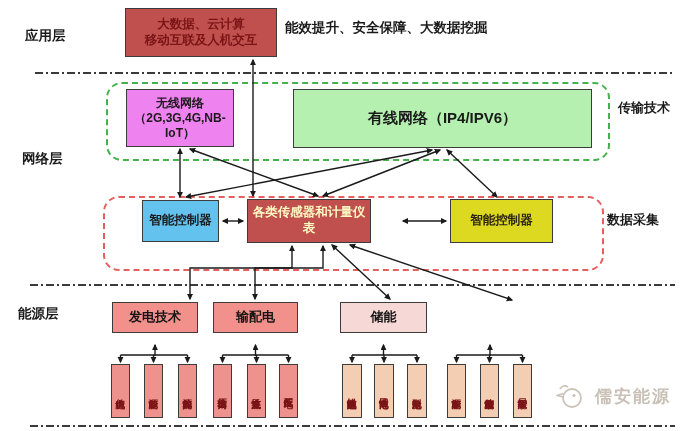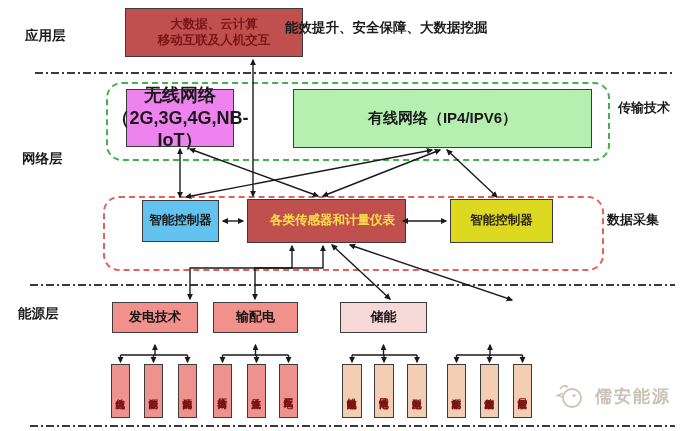--- a/index.html
+++ b/index.html
@@ -7,35 +7,35 @@
     position:relative;width:680px;height:431px;background:#fff;overflow:hidden;
     font-family:"Liberation Sans","DejaVu Sans",sans-serif;color:#111;
   }
   .abs{position:absolute;box-sizing:border-box;}
   .lbl{font-weight:bold;font-size:13.5px;color:#1a1a1a;white-space:nowrap;font-family:Liberation Serif, serif;}
   .node{
     display:flex;flex-direction:column;align-items:center;justify-content:center;
     text-align:center;border:1.5px solid #3c3c3c;font-weight:bold;line-height:1.25;
   }
   
-  .app-box{left:125px;top:8px;width:178px;height:49px;background:var(--crimson-box);color:var(--crimson-text);font-size:12.5px;}
+  .app-box{left:125px;top:8px;width:152px;height:49px;background:var(--crimson-box);color:var(--crimson-text);font-size:12.5px;}
   .side-text{left:285px;top:19px;font-size:13.5px;font-weight:bold;color:#1a1a1a;}
   
   .sep{height:2px;background:repeating-linear-gradient(90deg,#3a3a3a 0 8px,transparent 8px 11px,#3a3a3a 11px 13px,transparent 13px 16px);}
   .sep1{left:35px;top:72px;width:638px;}
   .sep2{left:30px;top:284px;width:645px;}
   .sep3{left:30px;top:425px;width:645px;}
   
   .band{border:2px dashed;border-radius:16px;}
   .green-band{left:106px;top:82px;width:504px;height:79px;border-color:var(--green-dash);}
   .red-band{left:103px;top:196px;width:501px;height:75px;border-color:var(--red-dash);}
-  .wireless{left:126px;top:89px;width:108px;height:58px;background:var(--magenta-box);font-size:18px;color:#1a1a1a;}
+  .wireless{left:126px;top:89px;width:108px;height:58px;background:var(--magenta-box);font-size:12px;color:#1a1a1a;}
   .wired{left:293px;top:89px;width:299px;height:59px;background:var(--green-box);font-size:15px;color:#1a1a1a;}
   .blue-node{left:142px;top:200px;width:77px;height:42px;background:var(--blue-box);font-size:12.5px;color:#1a1a1a;}
-  .sensor-node{left:247px;top:199px;width:159px;height:44px;background:var(--crimson-box);font-size:12.5px;color:#fde047;padding-left:12px;}
+  .sensor-node{left:247px;top:199px;width:124px;height:44px;background:var(--crimson-box);font-size:12.5px;color:#fef9c3;}
   .yellow-node{left:450px;top:199px;width:103px;height:44px;background:var(--yellow-box);font-size:12.5px;color:#2e2612;}
   .lbl-app{left:25px;top:27px;}
   .lbl-net{left:22px;top:150px;}
   .lbl-energy{left:18px;top:305px;}
   .lbl-trans{left:618px;top:99px;font-size:13px;}
   .lbl-collect{left:607px;top:211px;font-size:13px;}
   
   .parent{top:302px;height:31px;background:var(--salmon-box);font-size:13px;color:#141414;}
   .p1{left:112px;width:86px;}
   .p2{left:213px;width:85px;align-items:center;}

